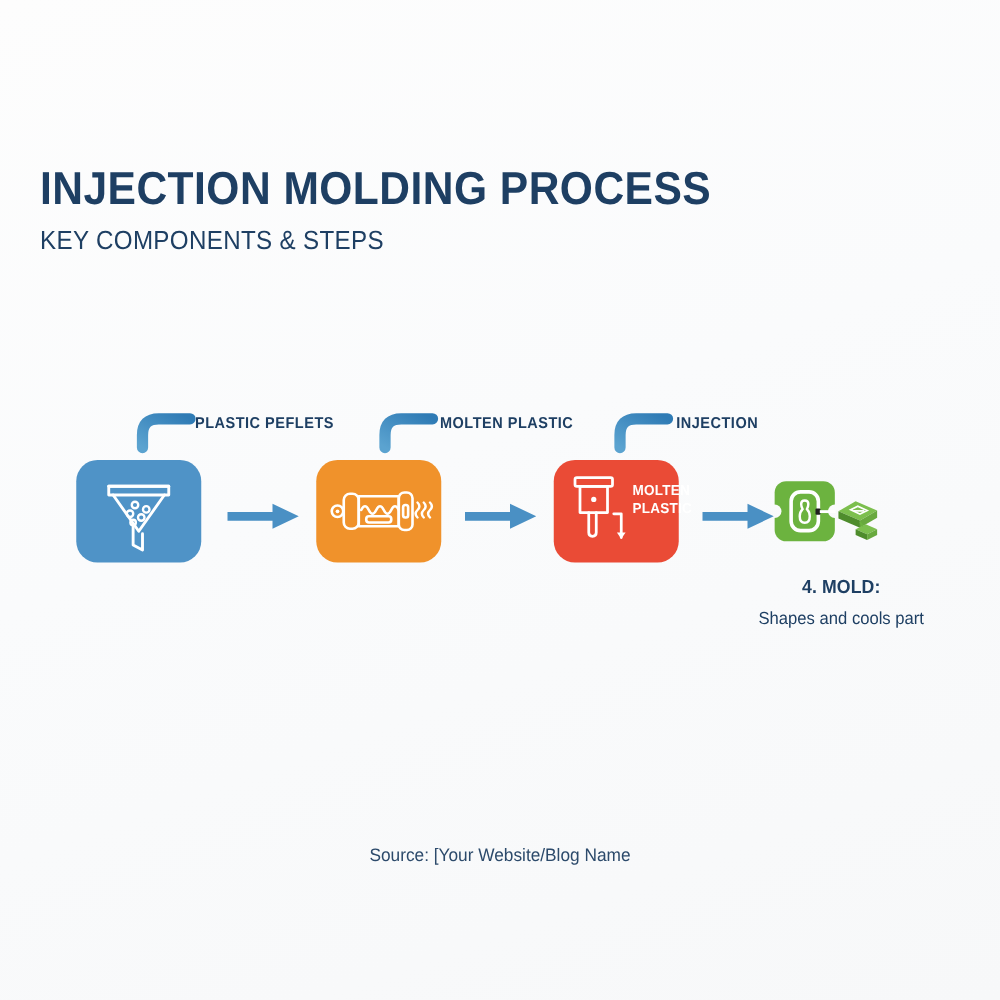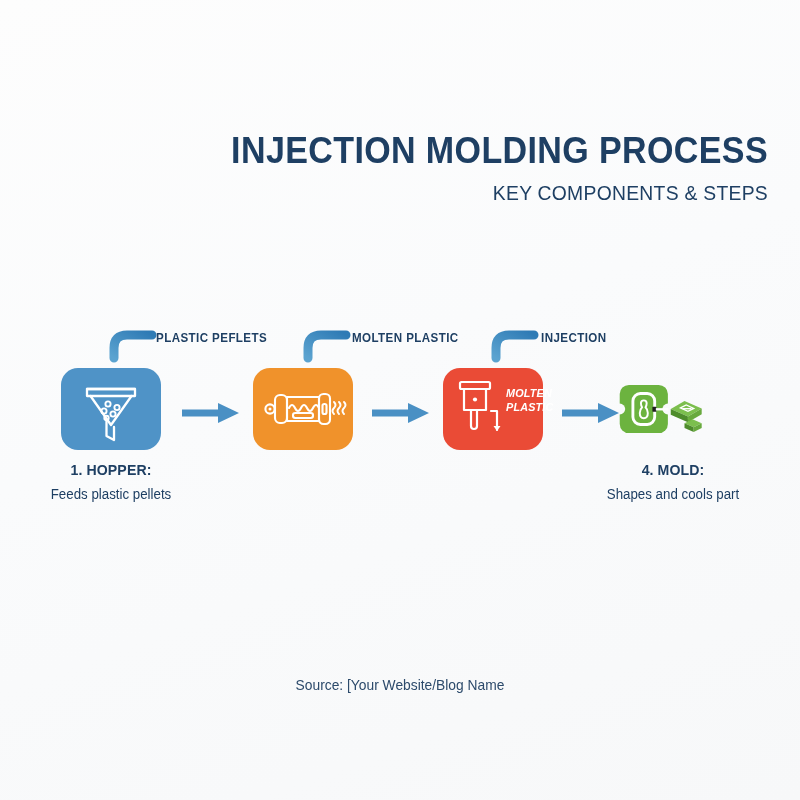--- a/index.html
+++ b/index.html
@@ -9,42 +9,42 @@
     font-family:"Liberation Sans", sans-serif;
     overflow:hidden;
     position:relative;
   }
   .canvas{
     position:absolute;inset:0;
     background:linear-gradient(160deg,#fdfdfd 0%,#fafbfc 45%,#f7f8f9 100%);
   }
 
   
-  .header{position:absolute;left:0;right:0;top:132px;text-align:right;}
+  .header{position:absolute;left:0;right:0;top:132px;text-align:left;}
   .title{
     font-size:37px;font-weight:bold;color:#1e3f63;
     letter-spacing:.4px;line-height:1;
     transform:scaleX(.92);transform-origin:center;
     white-space:nowrap;
   }
   .subtitle{
     margin-top:13px;
     font-size:21px;font-weight:normal;color:#1e3f63;
     letter-spacing:.3px;line-height:1;
     transform:scaleX(.92);transform-origin:center;
     white-space:nowrap;
   }
 
   
   .flow{position:absolute;left:0;top:310px;width:800px;height:220px;}
 
   .col{position:absolute;top:0;width:170px;height:220px;}
   .col.c1{left:26px;}
   .col.c2{left:218px;}
-  .col.c3{left:408px;font-style:italic;}
+  .col.c3{left:408px;}
   .col.c4{left:588px;}
 
   .tilewrap{position:absolute;left:0;top:58px;width:170px;height:82px;}
   .tile{
     position:absolute;left:35px;top:0;
     width:100px;height:82px;border-radius:17px;
   }
   .tile.blue{background:#4f93c7;}
   .tile.orange{background:#f0922b;}
   .tile.red{background:#ea4b36;}
@@ -191,24 +191,20 @@
             </g>
             <g fill="none" stroke="#ffffff" stroke-width="1.9">
               <circle cx="47" cy="36" r="2.6"></circle>
               <circle cx="56" cy="39.5" r="2.6"></circle>
               <circle cx="43" cy="43" r="2.6"></circle>
               <circle cx="52" cy="46" r="2.6"></circle>
               <circle cx="45.5" cy="50" r="2.2"></circle>
             </g>
           </svg>
         </div>
-      </div>
-      <div class="cap">
-        <div class="t">1. HOPPER:</div>
-        <div class="d">Feeds plastic pellets</div>
       </div>
     </div>
 
     <div class="col c2">
       <div class="tilewrap">
         <div class="tile orange">
           <svg class="iconsvg" viewBox="0 0 100 82">
             <g fill="none" stroke="#ffffff" stroke-width="2.1" stroke-linejoin="round" stroke-linecap="round">
 
               <circle cx="17" cy="41" r="4.6"></circle>

